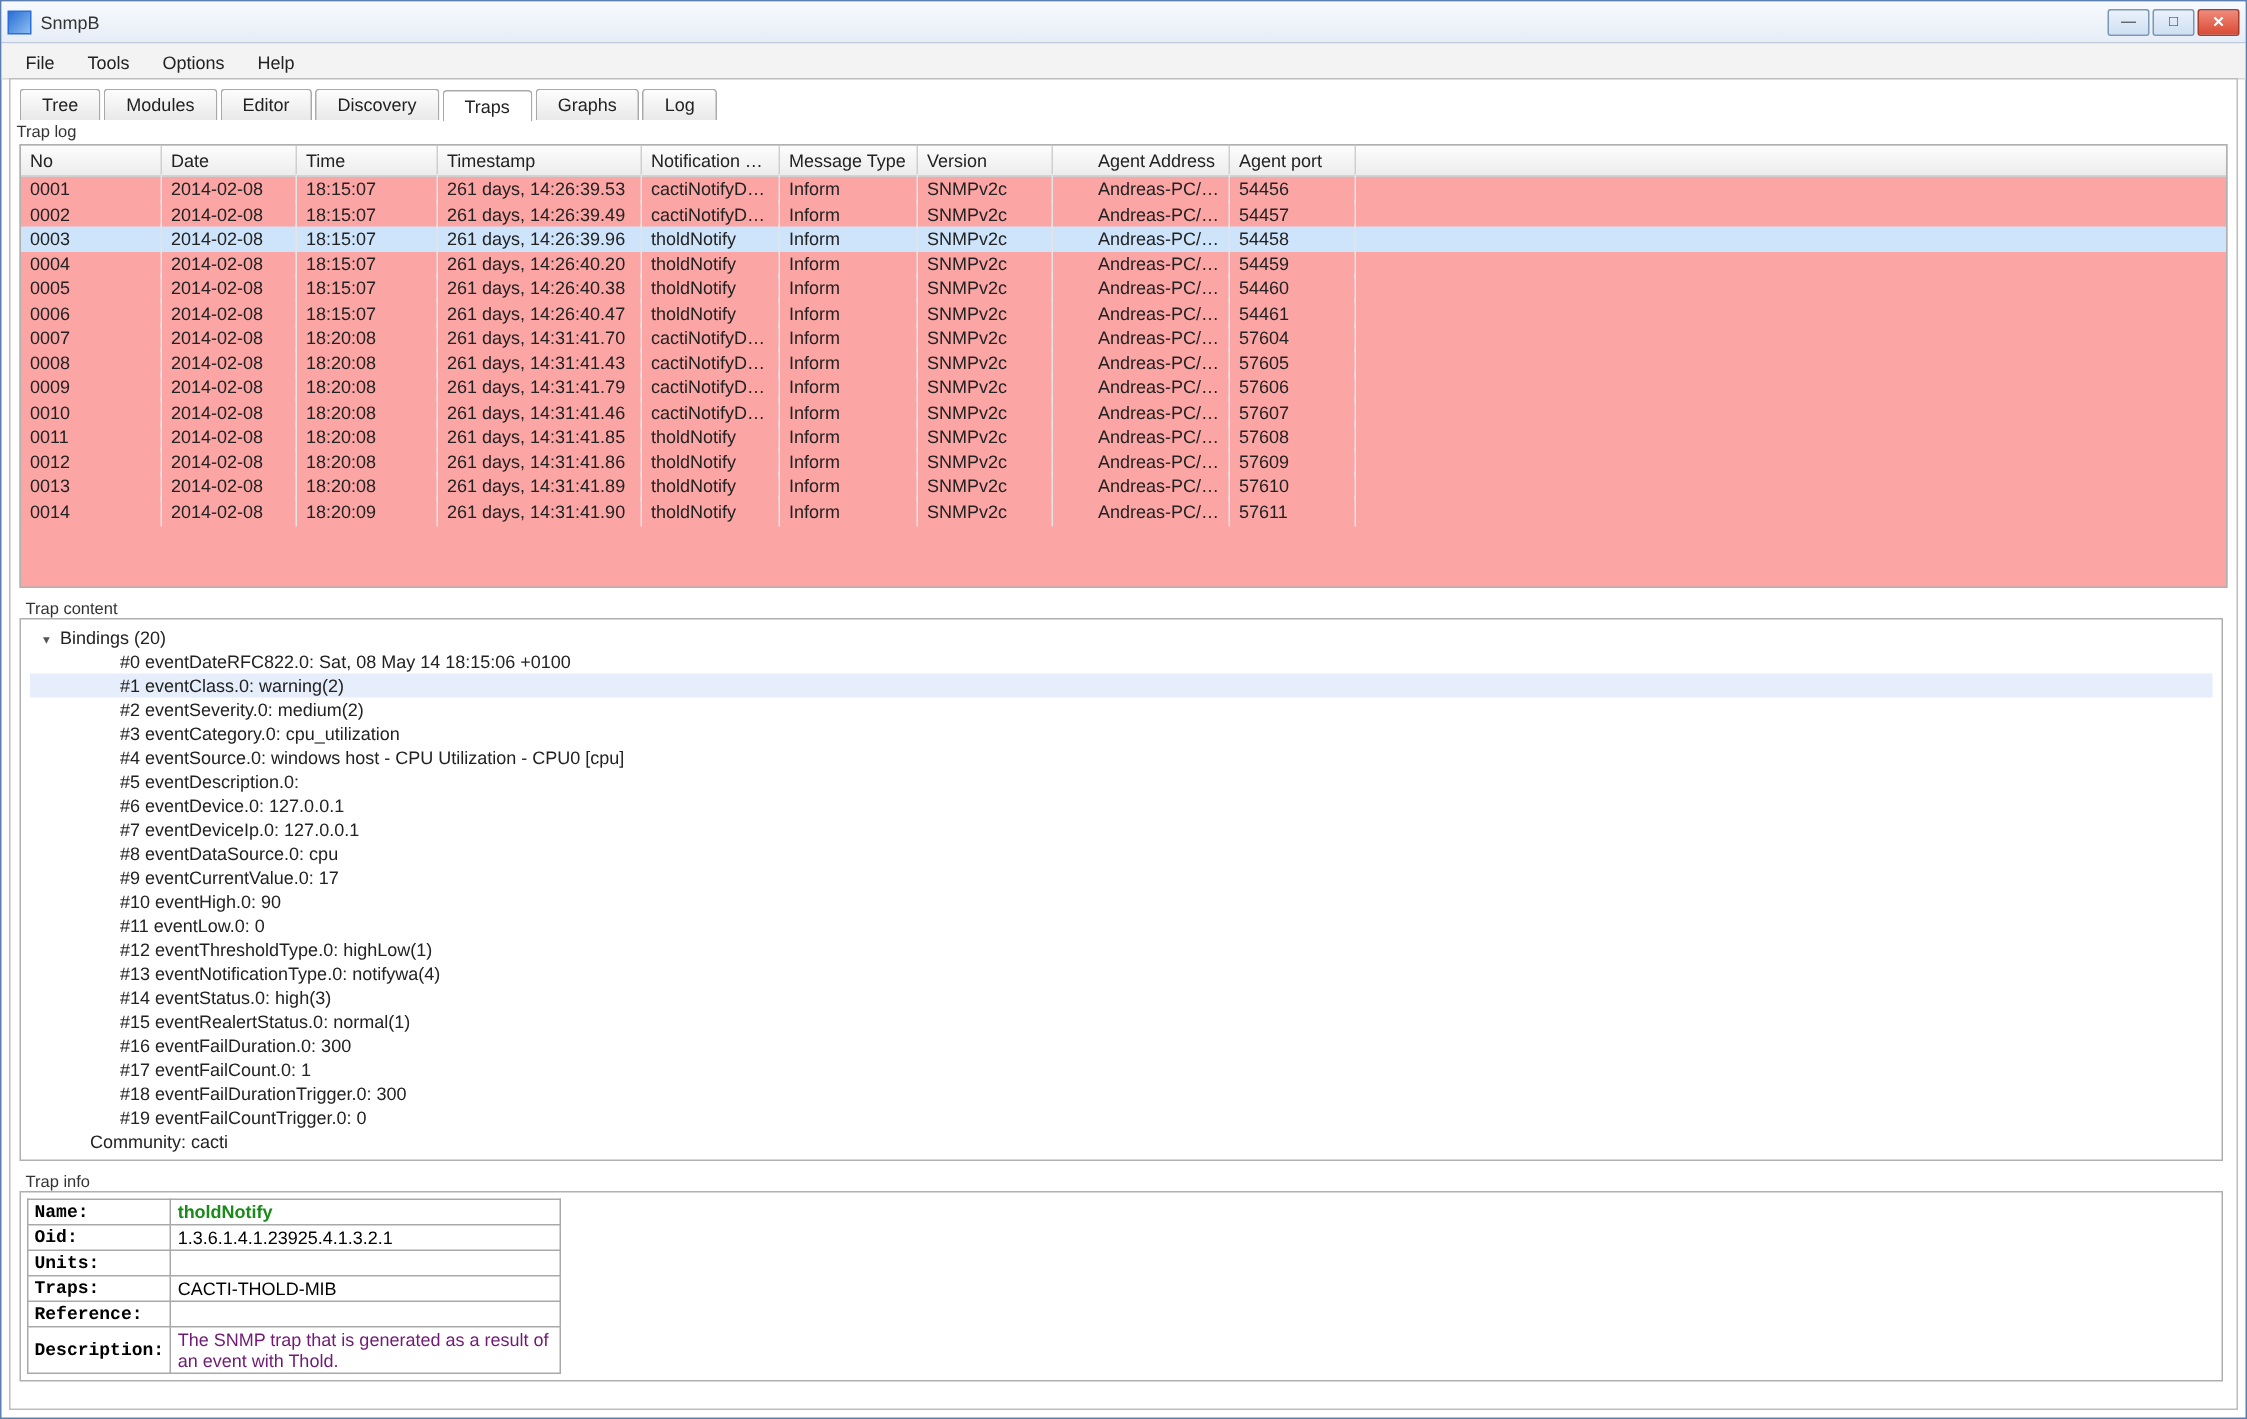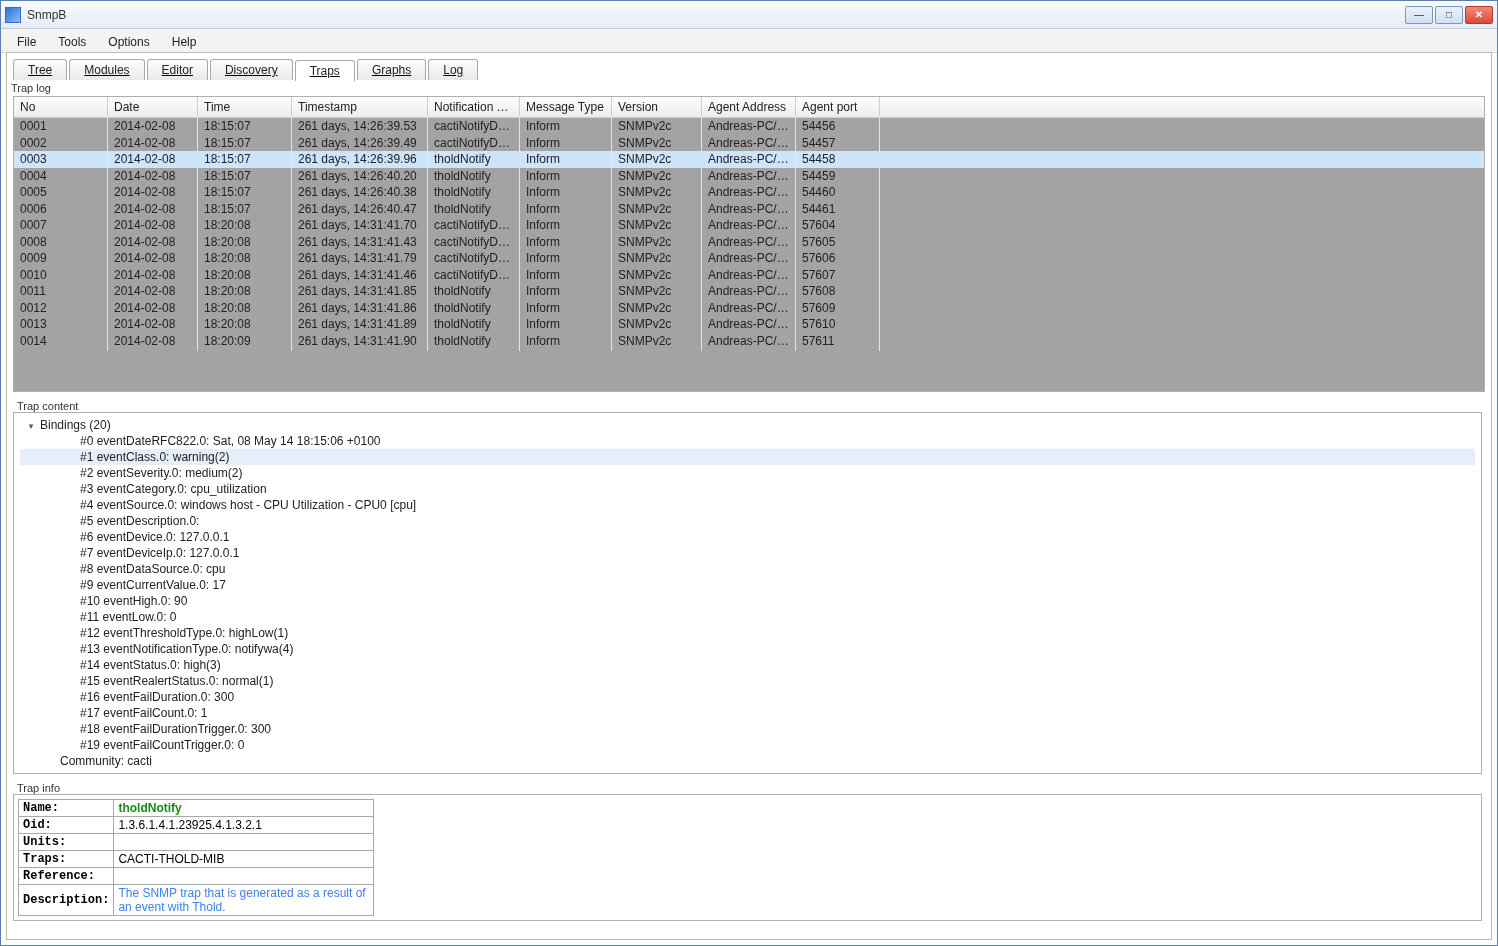--- a/index.html
+++ b/index.html
@@ -14,40 +14,40 @@
 .winbtn.close { background: linear-gradient(#f08a7a,#d94b35); border-color:#a83b2a; color:#fff; font-weight:bold; }
 
 
 .menubar { height: 24px; display:flex; align-items:flex-end; padding: 0 6px; gap: 2px; border-bottom: 1px solid #d9d9d9; background:#f3f3f3; }
 .menubar .menuitem { padding: 3px 10px; color:#222; }
 
 
 .app-area { position:absolute; top:52px; left:6px; right:6px; bottom:6px; border:1px solid #bcbcbc; background:#fff; }
 
 
-.tabs-row { display:flex; align-items:flex-start; padding: 6px 6px 0 6px; text-decoration: underline; }
+.tabs-row { display:flex; align-items:flex-start; padding: 6px 6px 0 6px; }
 .tab { padding: 3px 14px; border:1px solid #a9a9a9; border-bottom:none; margin-right:2px; background:linear-gradient(#fdfdfd,#e9e9e9); border-top-left-radius:3px; border-top-right-radius:3px; color:#222; }
 .tab.active { background:#fff; position:relative; top:1px; }
 
 
 .panel-label { font-size:11px; color:#333; padding: 2px 4px 0 4px; }
 
 
-.table-wrap { margin: 2px 6px 6px 6px; border:1px solid #b0b0b0; height: 296px; background:#a3a3a3; overflow:hidden; }
+.table-wrap { margin: 2px 6px 6px 6px; border:1px solid #b0b0b0; height: 296px; background:#fca5a5; overflow:hidden; }
 .thead { display:flex; background:linear-gradient(#fdfdfd,#ececec); border-bottom:1px solid #cfcfcf; }
 .th, .td { padding: 3px 6px; border-right:1px solid #e4e4e4; white-space:nowrap; overflow:hidden; text-overflow:ellipsis; color:#222; }
 .th { font-weight:normal; border-right:1px solid #cfcfcf; }
 .col-no { width: 94px; }
 .col-date { width: 90px; }
 .col-time { width: 94px; }
 .col-ts { width: 136px; }
 .col-nt { width: 92px; }
 .col-mt { width: 92px; }
 .col-ver { width: 90px; }
-.col-addr { width: 94px; }
+.col-addr { width: 94px; margin-left: 24px; }
 .col-port { width: 84px; }
 .tbody { }
 .tr { display:flex; height: 16.5px; align-items:center; }
 .tr.selected { background:#cde4fb; }
 
 
 .lower { display:flex; margin: 0 9px 6px 6px; height: 460px; gap:6px;flex-direction:column; }
 .panel { flex:1; display:flex; flex-direction:column; }
 .panel .panel-label { }
 .panel-box { flex:1; border:1px solid #b0b0b0; background:#fff; overflow:auto; padding:2px; }
@@ -60,21 +60,21 @@
 .tree-item.lvl1 { padding-left: 40px; }
 .tree-item.lvl2 { padding-left: 60px; }
 .tree-toggle { display:inline-block; width:10px; text-align:center; margin-right:4px; color:#555; font-size:9px; }
 
 
 .info-table { border-collapse:collapse; margin:2px; }
 .info-table td { border:1px solid #a9a9a9; padding:1px 4px; font-size:12px; }
 .info-table td.label { width:60px; font-weight:bold; background:#fff;font-family:Liberation Mono, monospace; }
 .info-table td.value { width:260px; }
 .name-val { color:#1a8a1a; font-weight:bold; }
-.desc-link { color:#3b82f6; }
+.desc-link { color:#701a75; }
 </style>
 </head>
 <body>
 
 <div class="titlebar">
   <div class="icon-app"></div>
   <div class="title">SnmpB</div>
   <div class="winbtns">
     <div class="winbtn">—</div>
     <div class="winbtn">□</div>

